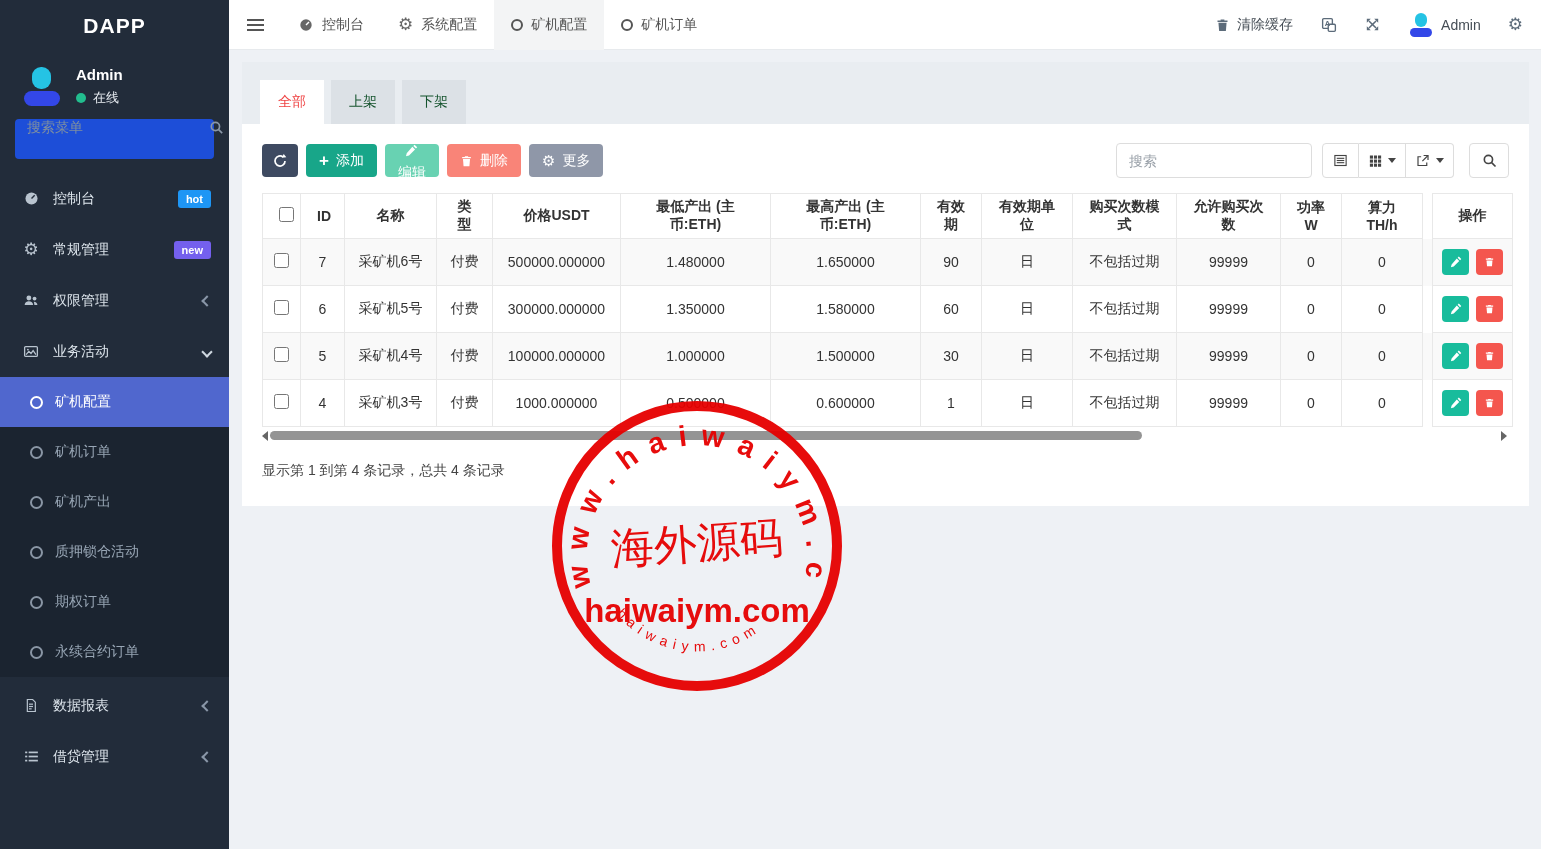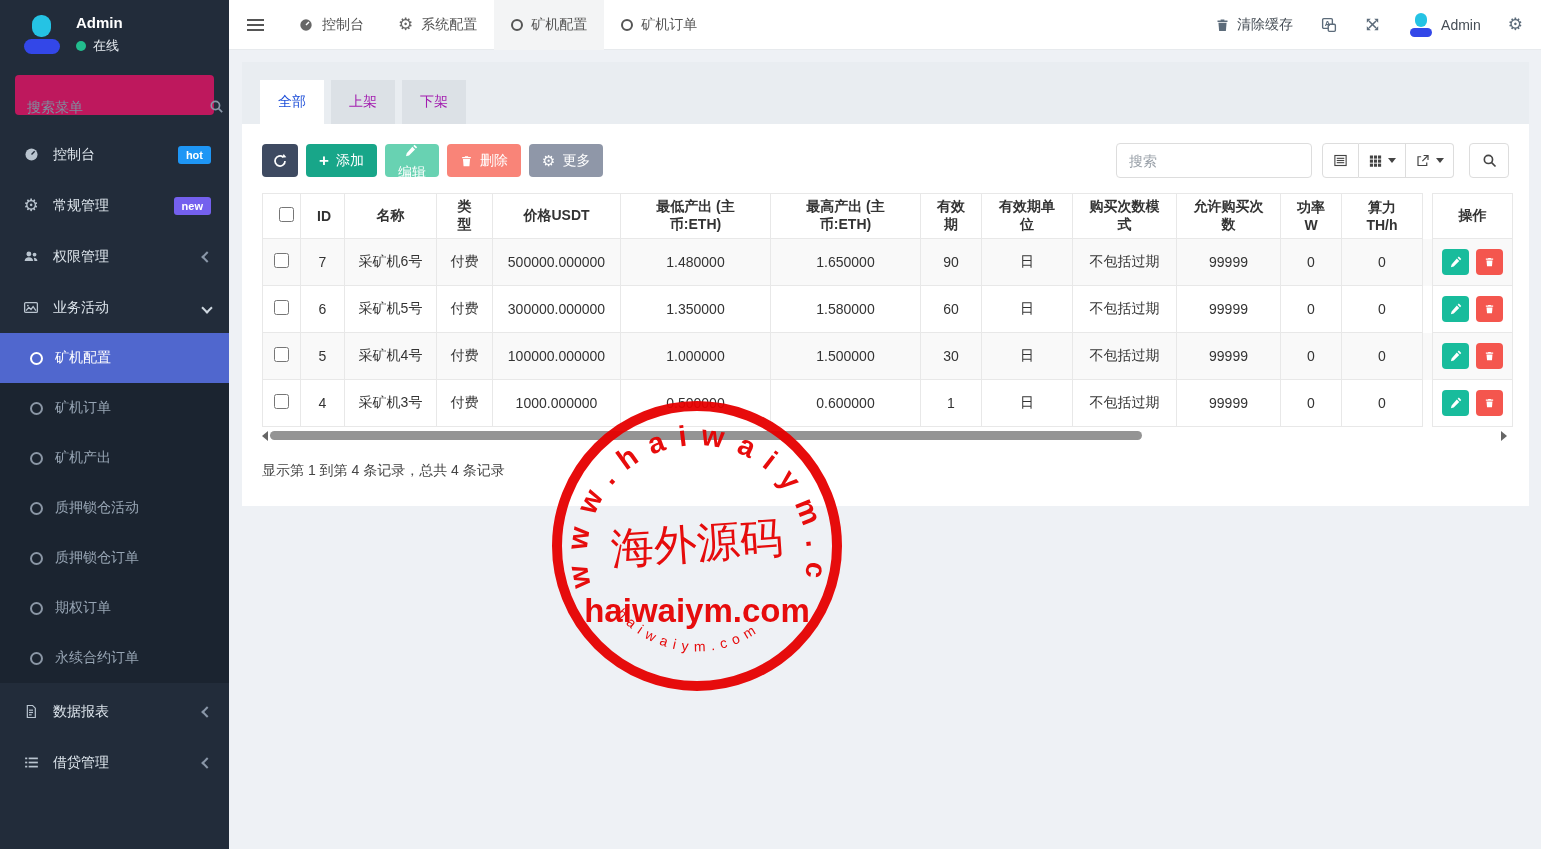--- a/index.html
+++ b/index.html
@@ -10,21 +10,21 @@
   .sidebar { position:absolute; left:0; top:0; bottom:0; width:229px; background:#222c3a; z-index:10; }
   .logo { height:52px; display:flex; align-items:center; justify-content:center; color:#fff; font-size:21px; font-weight:bold; letter-spacing:1px; }
   .userbox { display:flex; align-items:center; padding:14px 18px 10px 22px; }
   .avatar { position:relative; width:40px; height:40px; flex:0 0 40px; }
   .avatar .head { position:absolute; left:10px; top:0; width:19px; height:22px; border-radius:9px; background:#25c3e4; }
   .avatar .bodyshape { position:absolute; left:2px; top:24px; width:36px; height:15px; border-radius:8px; background:#3347e8; }
   .userinfo { margin-left:14px; }
   .userinfo .uname { color:#fff; font-weight:bold; font-size:15px; }
   .ustatus { display:flex; align-items:center; margin-top:6px; color:#e8edf2; font-size:13px; }
   .dot { width:10px; height:10px; border-radius:50%; background:#22bd8e; margin-right:7px; }
-  .sidesearch { margin:10px 15px 14px 15px; background:#be185d; border-radius:4px; height:40px; display:flex; align-items:flex-end; padding:0 12px; }
+  .sidesearch { margin:2px 15px 14px 15px; background:#1d4ed8; border-radius:4px; height:40px; display:flex; align-items:flex-start; padding:0 12px; }
   .sidesearch input { flex:1; background:transparent; border:none; outline:none; color:#cfd8e0; font-size:14px; font-family:inherit; }
   .sidesearch input::placeholder { color:#7f8fa0; }
   .menu { }
   .mitem { height:51px; display:flex; align-items:center; padding:0 18px 0 22px; color:#dde5ec; cursor:pointer; }
   .mitem .ico { width:18px; margin-right:13px; display:inline-flex; justify-content:center; color:#b9c4cf; }
   .mitem .lbl { flex:1; font-size:14px; }
   .badge { font-size:11px; font-weight:bold; color:#fff; padding:3px 8px; border-radius:3px; }
   .badge.hot { background:#1e96f5; }
   .badge.new { background:#7460ee; }
   .chev { width:8px; height:8px; border-left:2px solid #8a97a8; border-bottom:2px solid #8a97a8; display:inline-block; }
@@ -49,22 +49,22 @@
   .tr-item { display:flex; align-items:center; gap:7px; padding:0 14px; height:50px; cursor:pointer; color:#454d55; }
   .tr-icon { padding:0 13px; cursor:pointer; color:#5c6b7a; display:flex; align-items:center; height:50px; }
   .avatar-sm { position:relative; width:26px; height:26px; }
   .avatar-sm .head { position:absolute; left:7px; top:1px; width:12px; height:14px; border-radius:6px; background:#25c3e4; }
   .avatar-sm .bodyshape { position:absolute; left:2px; top:16px; width:22px; height:9px; border-radius:5px; background:#3347e8; }
   .gearchar { font-size:17px; line-height:1; }
 
   
   .content { padding:12px 12px 0 13px; }
   .cardhead { background:#e9edf1; padding:18px 18px 0 18px; display:flex; }
-  .ptab { min-width:57px; padding:0 18px; height:44px; display:flex; align-items:center; justify-content:center; background:#dce1e6; color:#a21caf; margin-right:7px; cursor:pointer; font-size:14px; }
-  .ptab.active { background:#fff; color:#1d4ed8; }
+  .ptab { min-width:57px; padding:0 18px; height:44px; display:flex; align-items:center; justify-content:center; background:#dce1e6; color:#14532d; margin-right:7px; cursor:pointer; font-size:14px; }
+  .ptab.active { background:#fff; color:#ef4444; }
   .cardbody { background:#fff; padding:19px 20px 26px 20px; }
   .toolrow { display:flex; align-items:center; }
   .btn { height:33px; display:inline-flex; align-items:center; gap:7px; padding:0 13px; border:none; border-radius:4px; color:#fff; font-size:14px; font-family:inherit; cursor:pointer; margin-right:8px; }
   .btn-refresh { background:#3e4a61; width:36px; justify-content:center; padding:0; }
   .btn-add { background:#18a689; }
   .btn-edit { background:#68d2b2;flex-direction:column; }
   .btn-del { background:#f98478; }
   .btn-more { background:#8f97a8; }
   .toolright { margin-left:auto; display:flex; align-items:center;border-radius:13px; }
   .srchinput { width:196px; height:35px; border:1px solid #ddd; border-radius:4px; padding:0 12px; font-size:14px; color:#333; outline:none; font-family:inherit; }
@@ -98,20 +98,21 @@
 
   
   .stamp { position:absolute; left:547px; top:396px; width:300px; height:300px; z-index:60; opacity:.95; pointer-events:none; }
 
   svg.i { display:block; }
 </style>
 </head>
 <body>
 
 <div class="sidebar">
+  <div class="logo">DAPP</div>
 
   <div class="userbox">
     <div class="avatar">
         <div class="head"></div>
         <div class="bodyshape"></div>
       </div>
     <div class="userinfo">
       <div class="uname">Admin</div>
       <div class="ustatus">
           <span class="dot"></span>
@@ -179,24 +180,20 @@
         <span class="ring"></span>
         <span>矿机订单</span>
       </div>
       <div class="smitem">
         <span class="ring"></span>
         <span>矿机产出</span>
       </div>
       <div class="smitem">
         <span class="ring"></span>
         <span>质押锁仓活动</span>
-      </div>
-      <div class="smitem">
-        <span class="ring"></span>
-        <span>质押锁仓订单</span>
       </div>
       <div class="smitem">
         <span class="ring"></span>
         <span>期权订单</span>
       </div>
       <div class="smitem">
         <span class="ring"></span>
         <span>永续合约订单</span>
       </div>
     </div>

